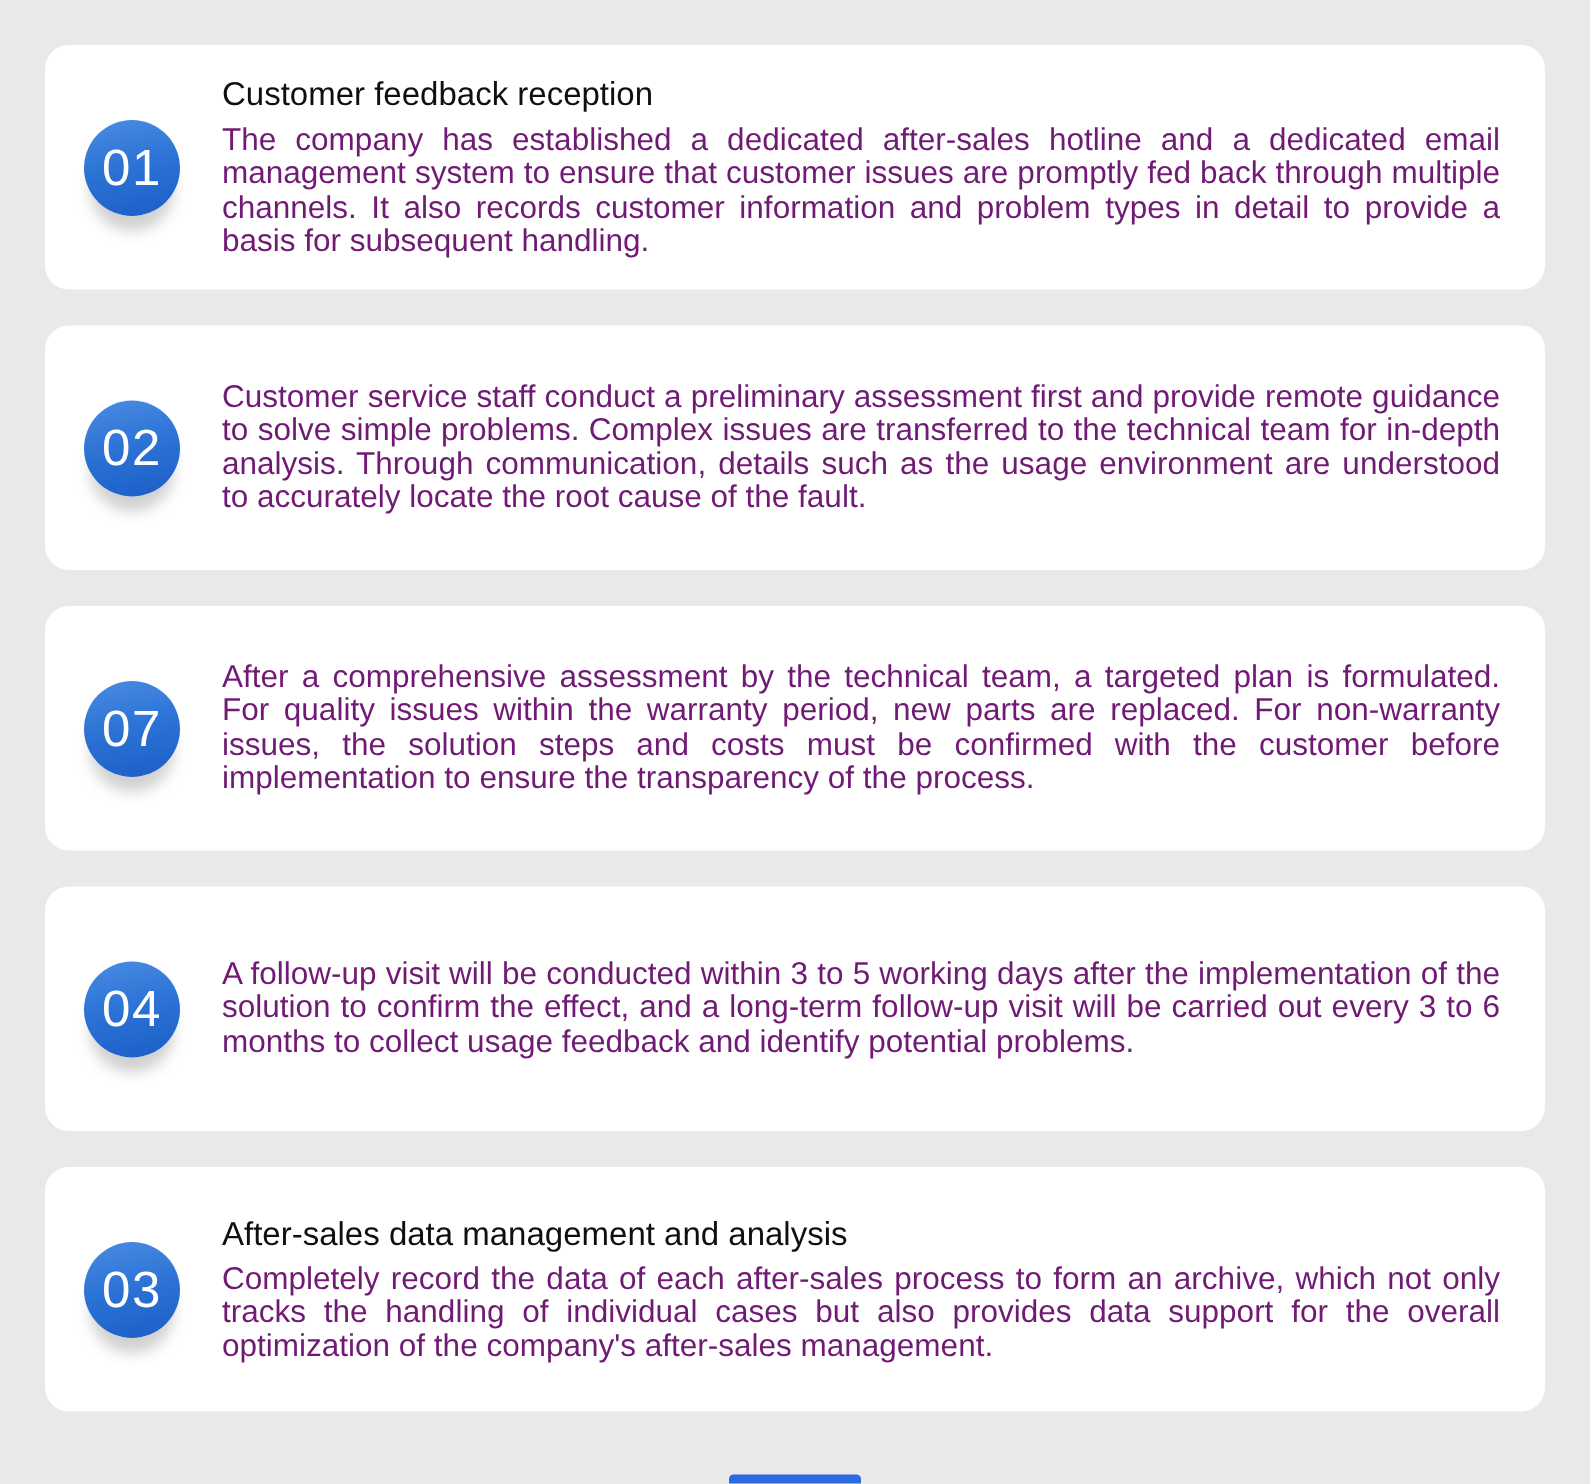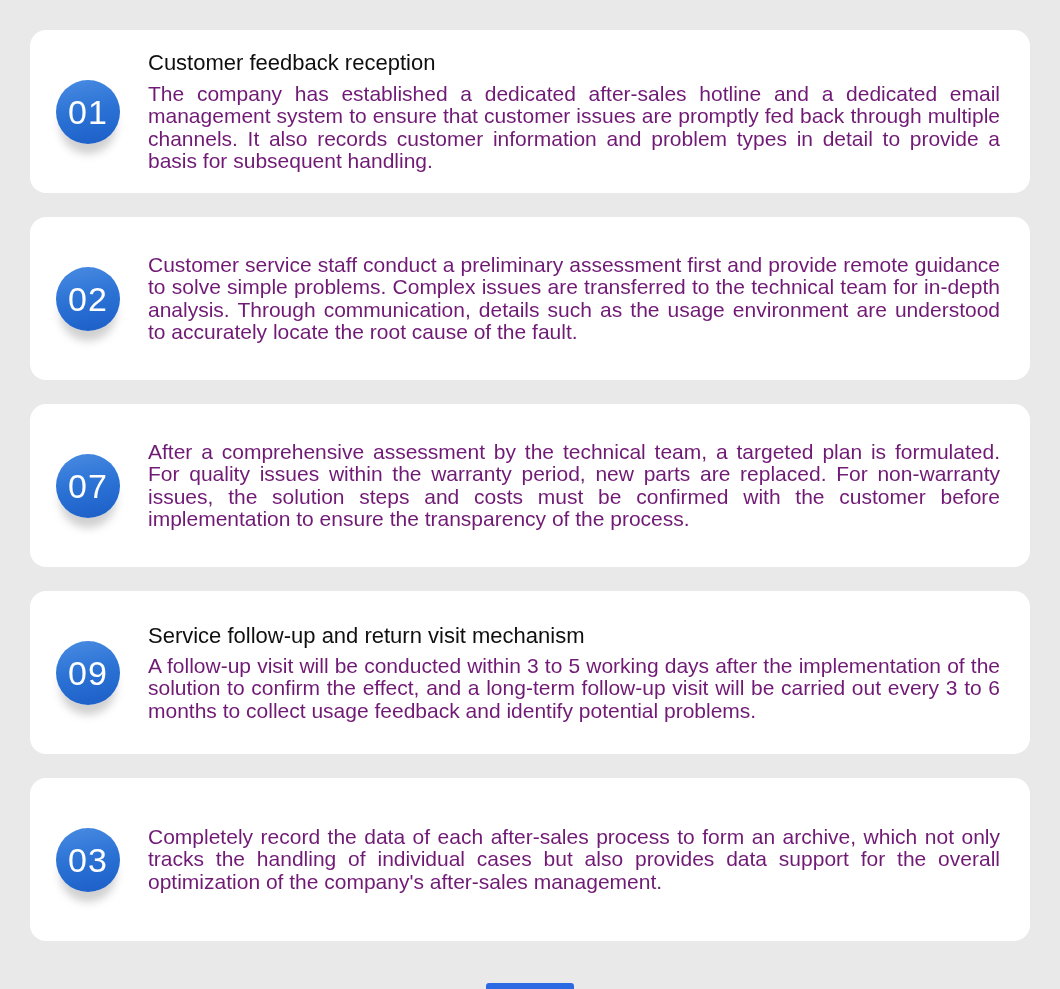--- a/index.html
+++ b/index.html
@@ -106,31 +106,31 @@
     <div class="badge">
       <span class="badge-num">07</span>
     </div>
     <div class="content">
       <p class="bodytext">After a comprehensive assessment by the technical team, a targeted plan is formulated. For quality issues within the warranty period, new parts are replaced. For non-warranty issues, the solution steps and costs must be confirmed with the customer before implementation to ensure the transparency of the process.</p>
     </div>
   </section>
 
   <section class="card">
     <div class="badge">
-      <span class="badge-num">09</span>
+      <span class="badge-num">04</span>
     </div>
     <div class="content">
-      <h2 class="title">Service follow-up and return visit mechanism</h2>
       <p class="bodytext">A follow-up visit will be conducted within 3 to 5 working days after the implementation of the solution to confirm the effect, and a long-term follow-up visit will be carried out every 3 to 6 months to collect usage feedback and identify potential problems.</p>
     </div>
   </section>
 
   <section class="card">
     <div class="badge">
       <span class="badge-num">03</span>
     </div>
     <div class="content">
+      <h2 class="title">After-sales data management and analysis</h2>
       <p class="bodytext">Completely record the data of each after-sales process to form an archive, which not only tracks the handling of individual cases but also provides data support for the overall optimization of the company's after-sales management.</p>
     </div>
   </section>
 </main>
 
 <div class="accent-bar"></div>
 
 </body></html>

